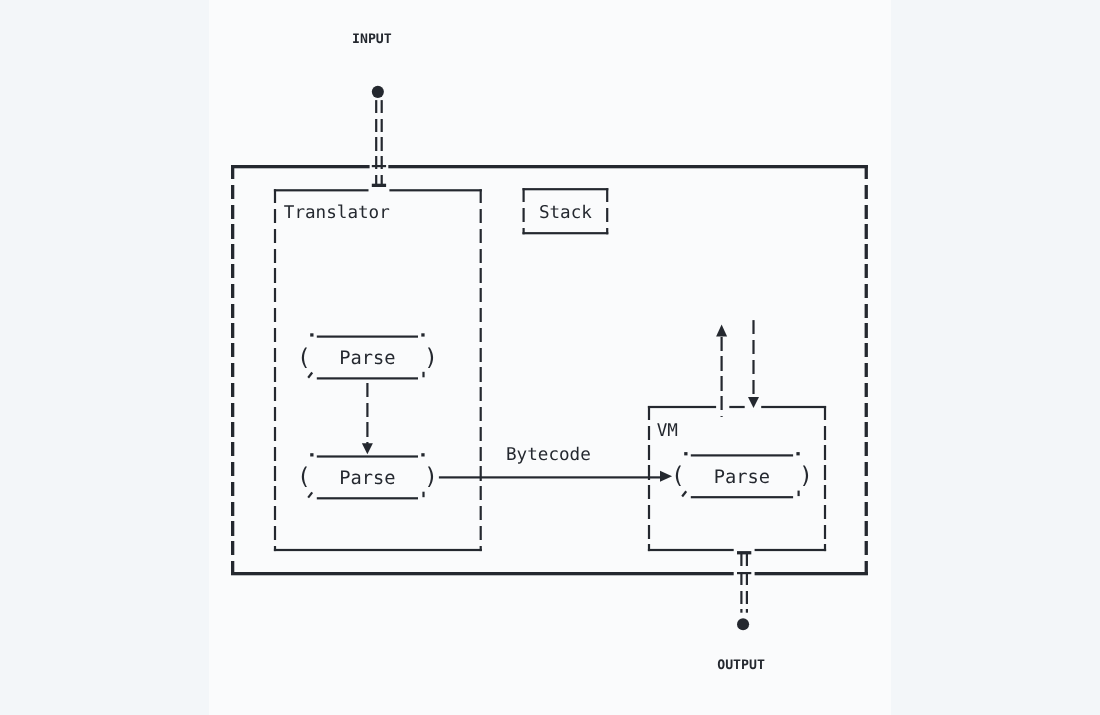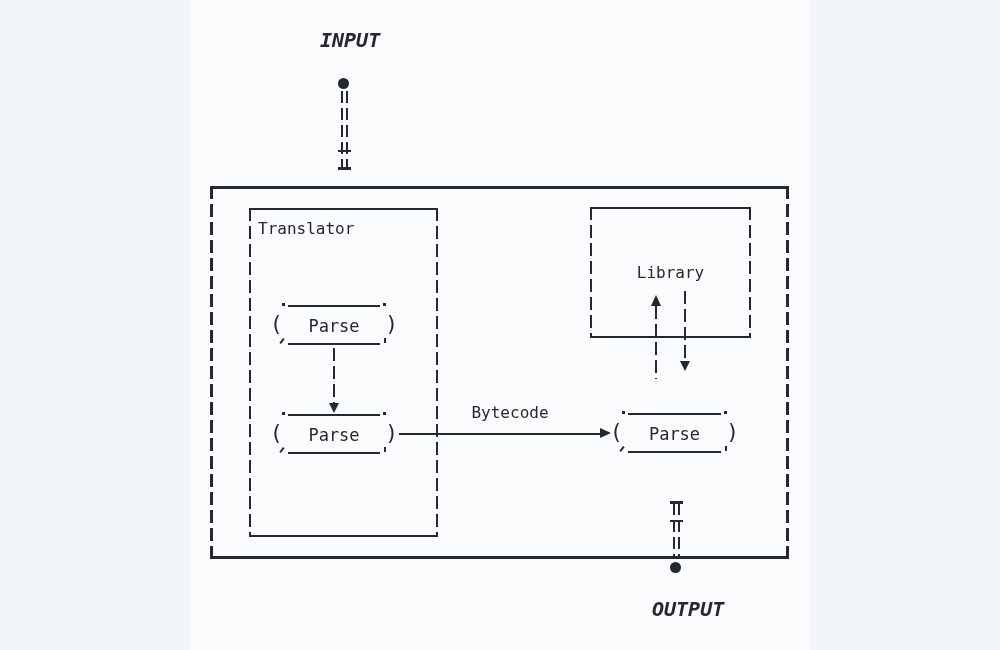--- a/index.html
+++ b/index.html
@@ -12,21 +12,21 @@
   body{
     background:var(--page-bg);
     font-family:"DejaVu Sans Mono","Liberation Mono",monospace;
     color:var(--ink);
     position:relative;
   }
   .stage{position:absolute;left:0;top:0;width:1000px;height:650px;}
   .panel{position:absolute;left:190px;top:0;width:620px;height:650px;background:var(--panel-bg);}
 
   
-  .box{position:absolute;margin-top:36px;}
+  .box{position:absolute;}
   .edge{position:absolute;}
   .e-top{left:0;right:0;top:0;height:var(--w);background:var(--ink);}
   .e-bottom{left:0;right:0;bottom:0;height:var(--w);background:var(--ink);}
   .e-left{top:0;bottom:0;left:0;width:var(--w);
     background:repeating-linear-gradient(to bottom,var(--ink) 0 13px,transparent 13px 18px);}
   .e-right{top:0;bottom:0;right:0;width:var(--w);
     background:repeating-linear-gradient(to bottom,var(--ink) 0 13px,transparent 13px 18px);}
   .thick{--w:3px;}
   .thin{--w:1.8px;}
 
@@ -67,22 +67,22 @@
   .pill .ptl{position:absolute;left:19px;right:19px;top:2px;height:1.8px;background:var(--ink);}
   .pill .pbl{position:absolute;left:19px;right:19px;bottom:3px;height:1.8px;background:var(--ink);}
   .pill .ctl,.pill .ctr{position:absolute;width:2.6px;height:2.6px;background:var(--ink);top:0;}
   .pill .ctl{left:13px;}
   .pill .ctr{right:13px;}
   .pill .cbl{position:absolute;width:2px;height:6px;background:var(--ink);
     left:12px;bottom:4px;transform:rotate(38deg);}
   .pill .cbr{position:absolute;width:2px;height:5.5px;background:var(--ink);
     right:13px;bottom:5px;}
 
-  .flow-label{position:absolute;font-size:20px;font-weight:bold;white-space:pre;font-style:italic;}
-  .edge-label{position:absolute;font-size:16px;text-align:center;white-space:pre;}
+  .flow-label{position:absolute;font-size:12px;font-weight:bold;white-space:pre;}
+  .edge-label{position:absolute;font-size:16px;white-space:pre;}
 </style>
 </head>
 <body>
 
 <div class="stage">
 
   <div class="panel"></div>
 
   <div class="box thick" style="left:210px;top:150px;width:579px;height:373px;">
     <div class="edge e-top"></div>
@@ -92,29 +92,36 @@
   </div>
 
   <div class="box thin" style="left:249px;top:172px;width:189px;height:329px;">
     <div class="edge e-top"></div>
     <div class="edge e-bottom"></div>
     <div class="edge e-left"></div>
     <div class="edge e-right"></div>
     <div class="box-label" style="left:9px;top:11px;">Translator</div>
   </div>
 
-
-  <div class="box thin" style="left:590px;top:171px;width:161px;height:131px;">
+  <div class="box thin" style="left:475px;top:171px;width:78px;height:42px;">
     <div class="edge e-top"></div>
     <div class="edge e-bottom"></div>
     <div class="edge e-left"></div>
     <div class="edge e-right"></div>
-    <div class="center-label">Library</div>
+    <div class="center-label">Stack</div>
   </div>
 
+
+  <div class="box thin" style="left:589px;top:369px;width:162px;height:132px;">
+    <div class="edge e-top"></div>
+    <div class="edge e-bottom"></div>
+    <div class="edge e-left"></div>
+    <div class="edge e-right"></div>
+    <div class="box-label" style="left:8px;top:12px;">VM</div>
+  </div>
 
   <div class="halo" style="left:336px;top:146px;width:17px;height:11px;"></div>
   <div class="halo" style="left:335px;top:171px;width:19px;height:5px;"></div>
   <div class="halo" style="left:648px;top:298px;width:17px;height:7px;"></div>
   <div class="halo" style="left:680px;top:298px;width:10px;height:7px;"></div>
   <div class="halo" style="left:651px;top:367px;width:12px;height:7px;"></div>
   <div class="halo" style="left:677px;top:367px;width:15px;height:7px;"></div>
   <div class="halo" style="left:667px;top:498px;width:19px;height:6px;"></div>
   <div class="halo" style="left:667px;top:517px;width:19px;height:11px;"></div>
 

